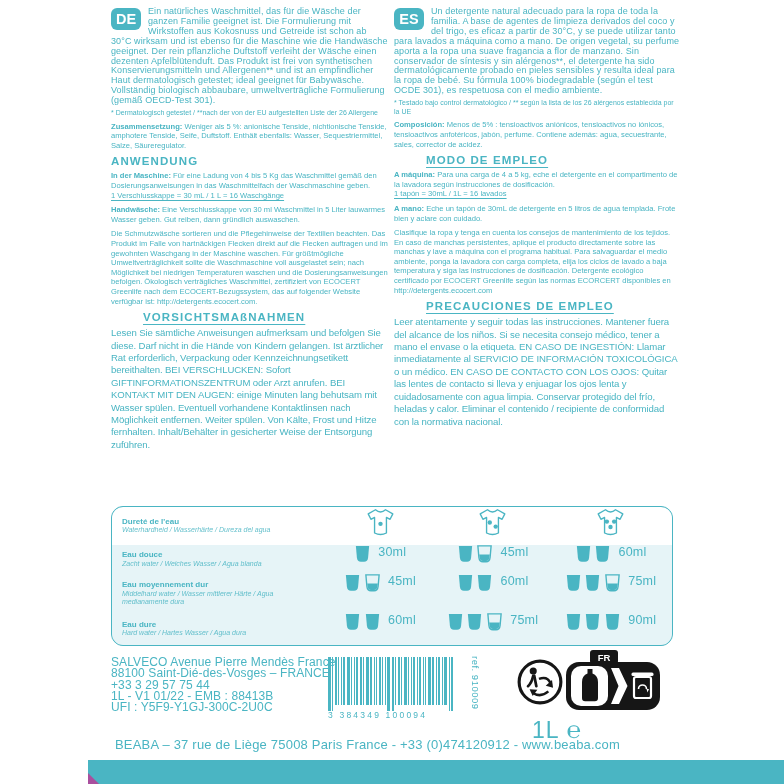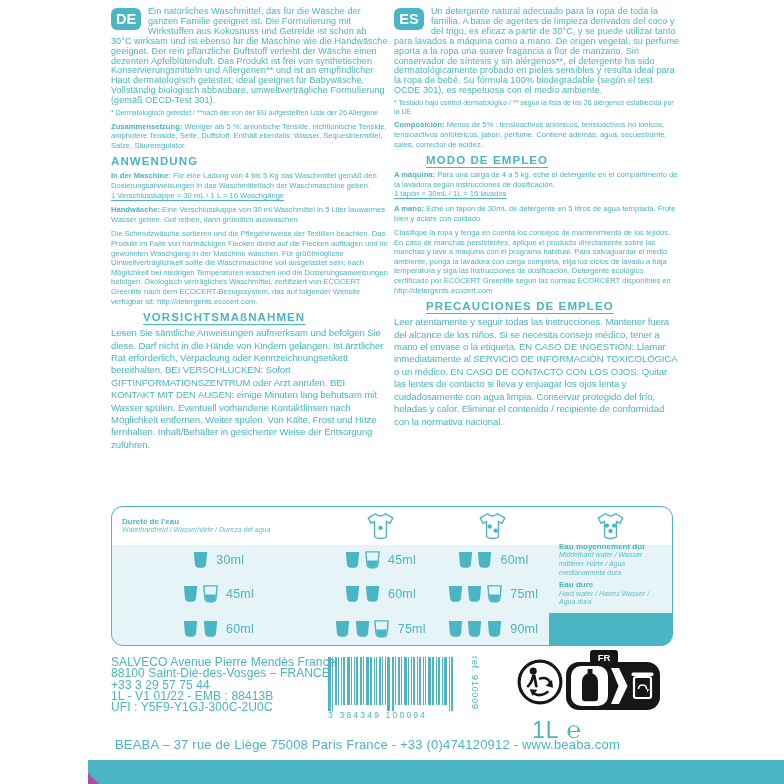--- a/index.html
+++ b/index.html
@@ -23,21 +23,21 @@
   .b{font-weight:bold;}
   .ul{text-decoration:underline;text-underline-offset:2px;}
   .heading{font-size:11.5px;font-weight:bold;letter-spacing:1.1px;margin:3px 0 4px 0;}
   .heading.u{text-decoration:underline;text-underline-offset:2.5px;padding-left:32px;}
   .precautions{font-size:9.6px;line-height:12.4px;letter-spacing:-.1px;}
 
   
   .dtable{position:absolute;left:111px;top:506px;display:grid;
     grid-template-columns:212px 112px 113px 123px;grid-template-rows:38px 29px 39px 32px;
     gap:0;background:var(--teal);border:1.5px solid var(--teal);border-radius:12px;overflow:hidden;}
-  .cell{background:var(--light);display:flex;align-items:center;}
+  .cell{background:var(--light);display:flex;}
   .cell.head{background:#fff;justify-content:center;}
   .cell.labelcell{flex-direction:column;align-items:flex-start;justify-content:center;padding:2px 10px;}
   .cell .t{font-size:8px;font-weight:bold;line-height:9.5px;}
   .cell .s{font-size:7px;font-style:italic;line-height:8.6px;opacity:.85;}
   .cell.dose{justify-content:center;gap:2.5px;}
   .cell.dose .ml{font-size:12.5px;margin-left:5px;letter-spacing:.2px;}
   .shirt{width:31px;height:31px;}
   .cap{width:17px;height:18px;}
 
   
@@ -132,20 +132,24 @@
         </svg>
       </div>
       <div class="cell head">
         <svg class="shirt" viewBox="0 0 34 34">
           <path d="M11.5 3 Q17 8 22.5 3 L30.5 7.5 L27.5 13.5 L23.5 11.5 L23.5 28.5 Q17 31.8 10.5 28.5 L10.5 11.5 L6.5 13.5 L3.5 7.5 Z" fill="#fff" stroke="#4ab5c3" stroke-width="1.5" stroke-linejoin="round"></path>
           <circle cx="13" cy="16" r="2.4" fill="#4ab5c3"></circle>
           <circle cx="21" cy="16" r="2.4" fill="#4ab5c3"></circle>
           <circle cx="17" cy="22" r="2.4" fill="#4ab5c3"></circle>
         </svg>
       </div>
+      <div class="cell labelcell">
+        <div class="t">Eau douce</div>
+     <div class="s">Zacht water / Weiches Wasser / Agua blanda</div>
+      </div>
       <div class="cell dose">
         <svg class="cap" viewBox="0 0 20 21">
           <path d="M2.2 1 H17.8 L16.6 14.5 Q16.1 19.6 11.8 19.6 H8.2 Q3.9 19.6 3.4 14.5 Z" fill="#4ab5c3"></path>
         </svg>
         <span class="ml">30ml</span>
       </div>
       <div class="cell dose">
         <svg class="cap" viewBox="0 0 20 21">
           <path d="M2.2 1 H17.8 L16.6 14.5 Q16.1 19.6 11.8 19.6 H8.2 Q3.9 19.6 3.4 14.5 Z" fill="#4ab5c3"></path>
         </svg>

